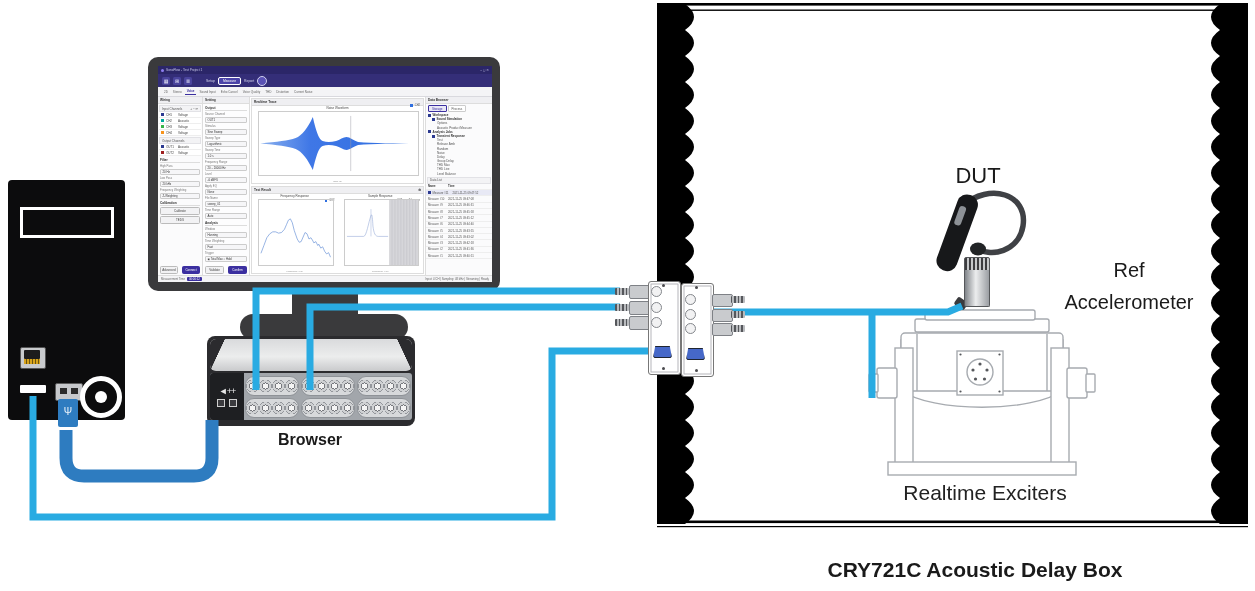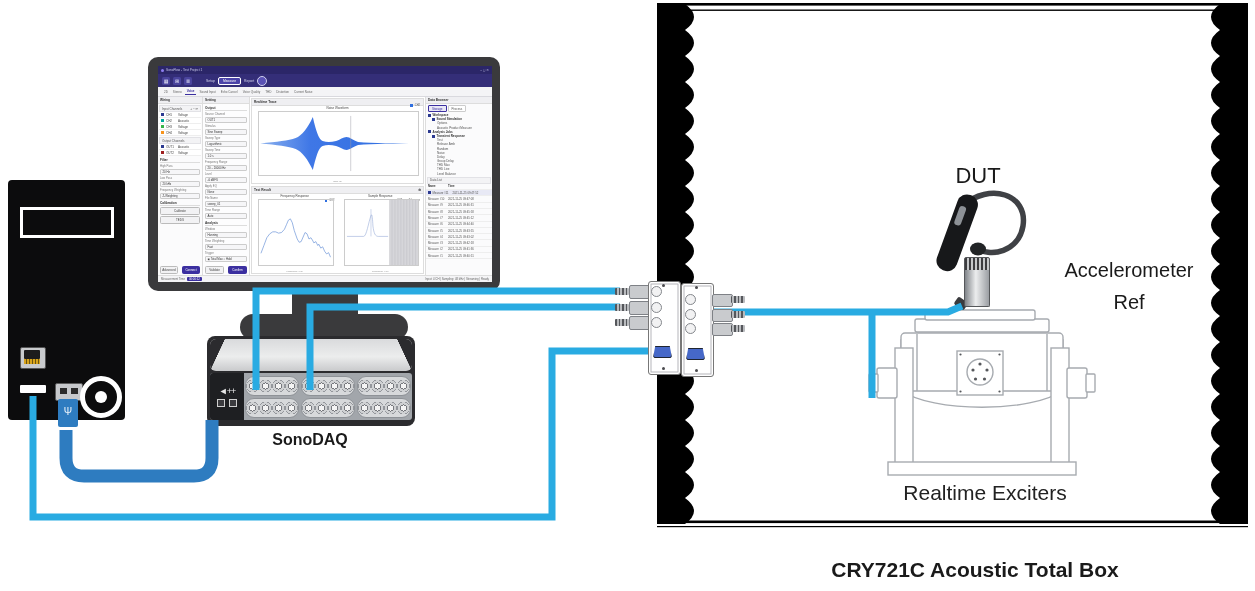--- a/index.html
+++ b/index.html
@@ -158,26 +158,26 @@
       <ellipse cx="978" cy="249" rx="8" ry="6.5" fill="#222426"></ellipse>
       <g transform="rotate(20 958 232)">
         <rect x="947" y="193" width="21" height="80" rx="10" fill="#17181a"></rect>
         <rect x="951" y="206" width="7" height="20" rx="3" fill="#8d9196"></rect>
       </g>
     </g>
   </svg>
 
   <div class="big-label abs" style="left:928px;top:163px;width:100px;font-size:22px;z-index:4">DUT</div>
   <div class="abs" style="left:1045px;top:254px;width:168px;text-align:center;font-size:20px;color:#1a1a1a;line-height:32px;z-index:4">
+    <div>Ref</div>
     <div>Accelerometer</div>
-    <div>Ref</div>
   </div>
   <div class="big-label abs" style="left:880px;top:481px;width:210px;font-size:21px;color:#222;z-index:4">Realtime Exciters</div>
-  <div class="big-label abs" style="left:795px;top:558px;width:360px;font-size:21px;font-weight:bold;z-index:4">CRY721C Acoustic Total Box</div>
-  <div class="big-label abs" style="left:245px;top:431px;width:130px;font-size:16px;font-weight:bold;z-index:4">SonoDAQ</div>
+  <div class="big-label abs" style="left:795px;top:558px;width:360px;font-size:21px;font-weight:bold;z-index:4">CRY721C Acoustic Delay Box</div>
+  <div class="big-label abs" style="left:245px;top:431px;width:130px;font-size:16px;font-weight:bold;z-index:4">Browser</div>
 
   <div class="tower">
     <div class="drive"></div>
     <div class="eth">
         <div class="eth-in"></div>
         <div class="eth-pins"></div>
       </div>
     <div class="usb-slot"></div>
     <div class="usb-shell">
         <i style="left:4px"></i>

